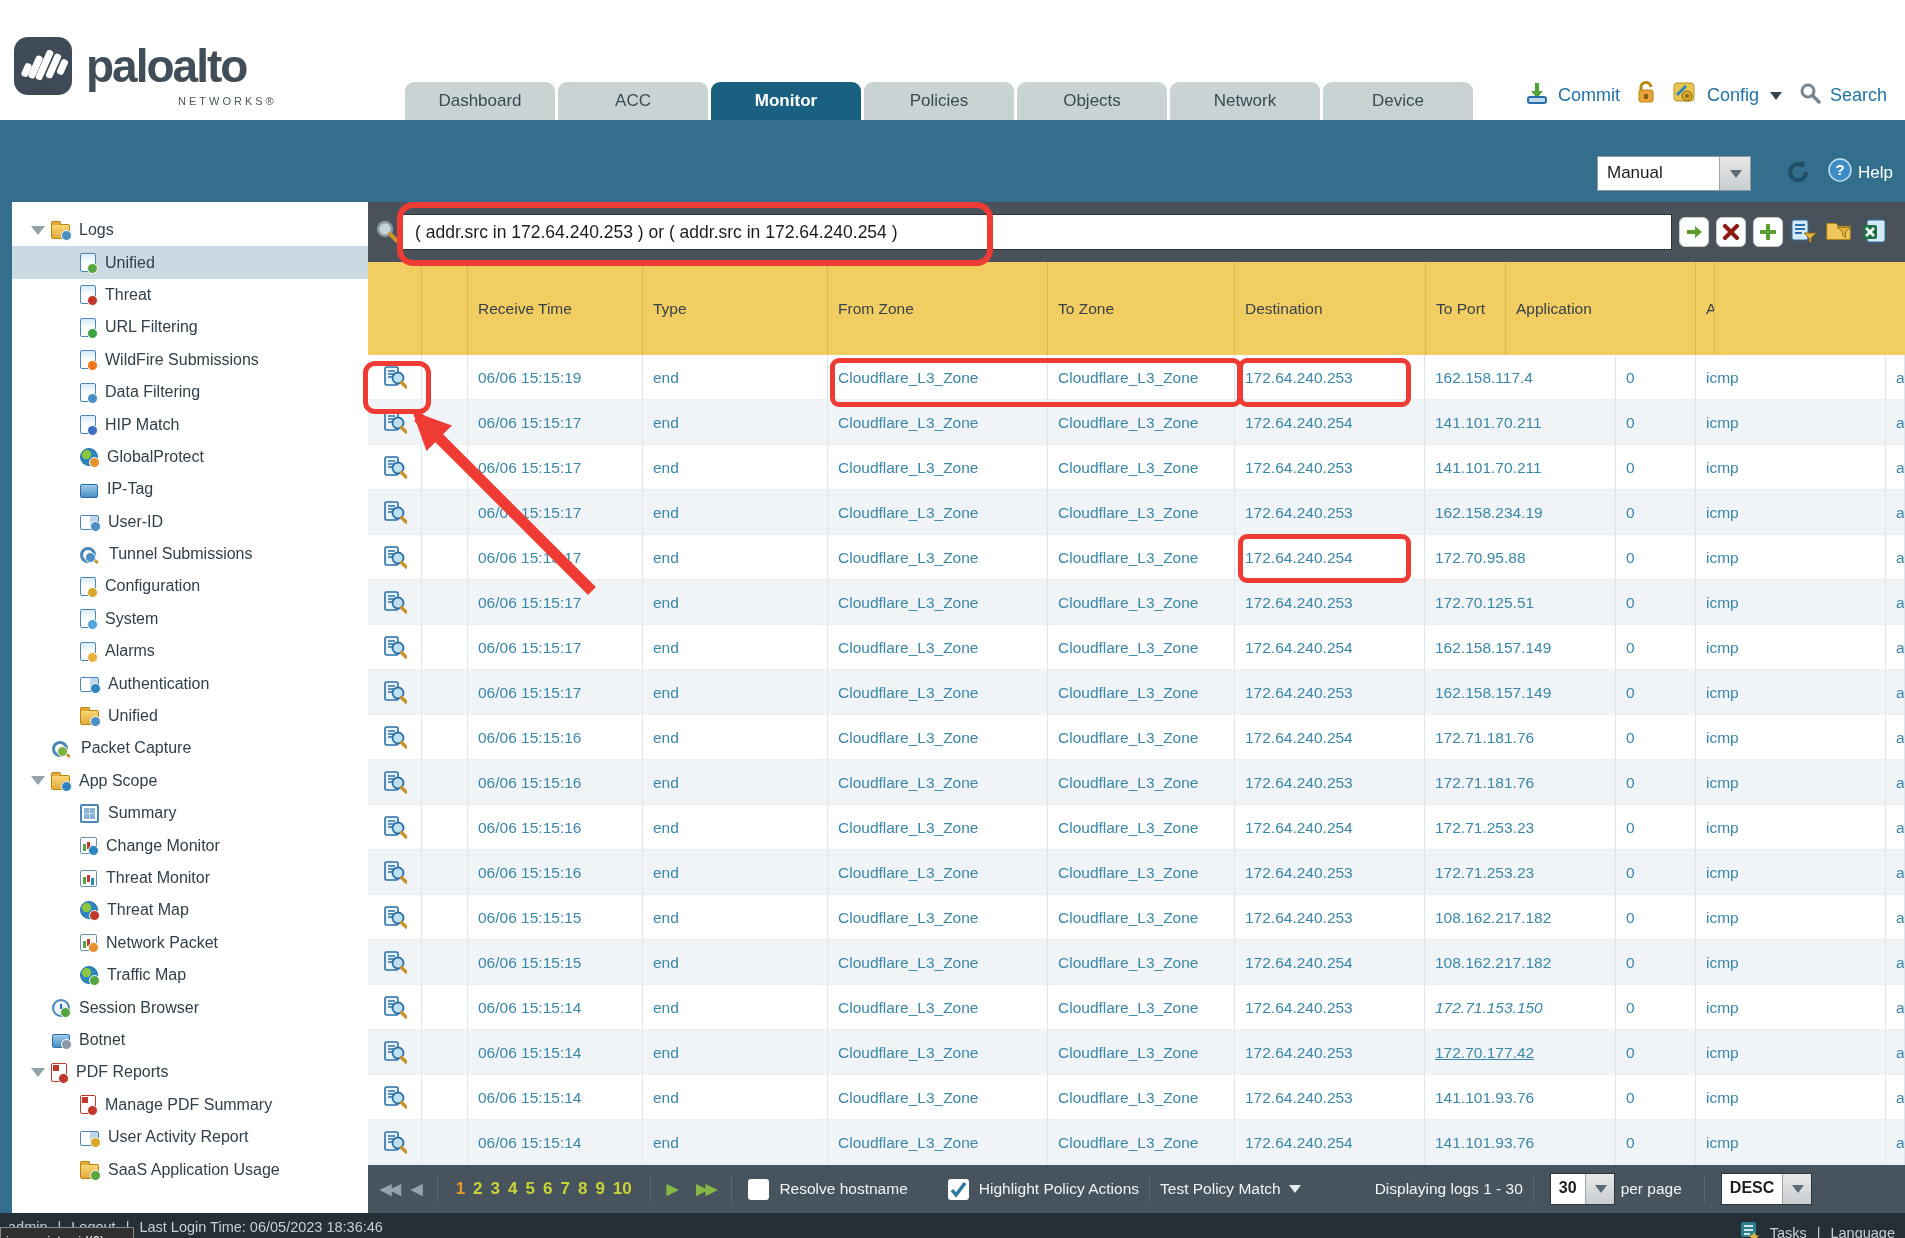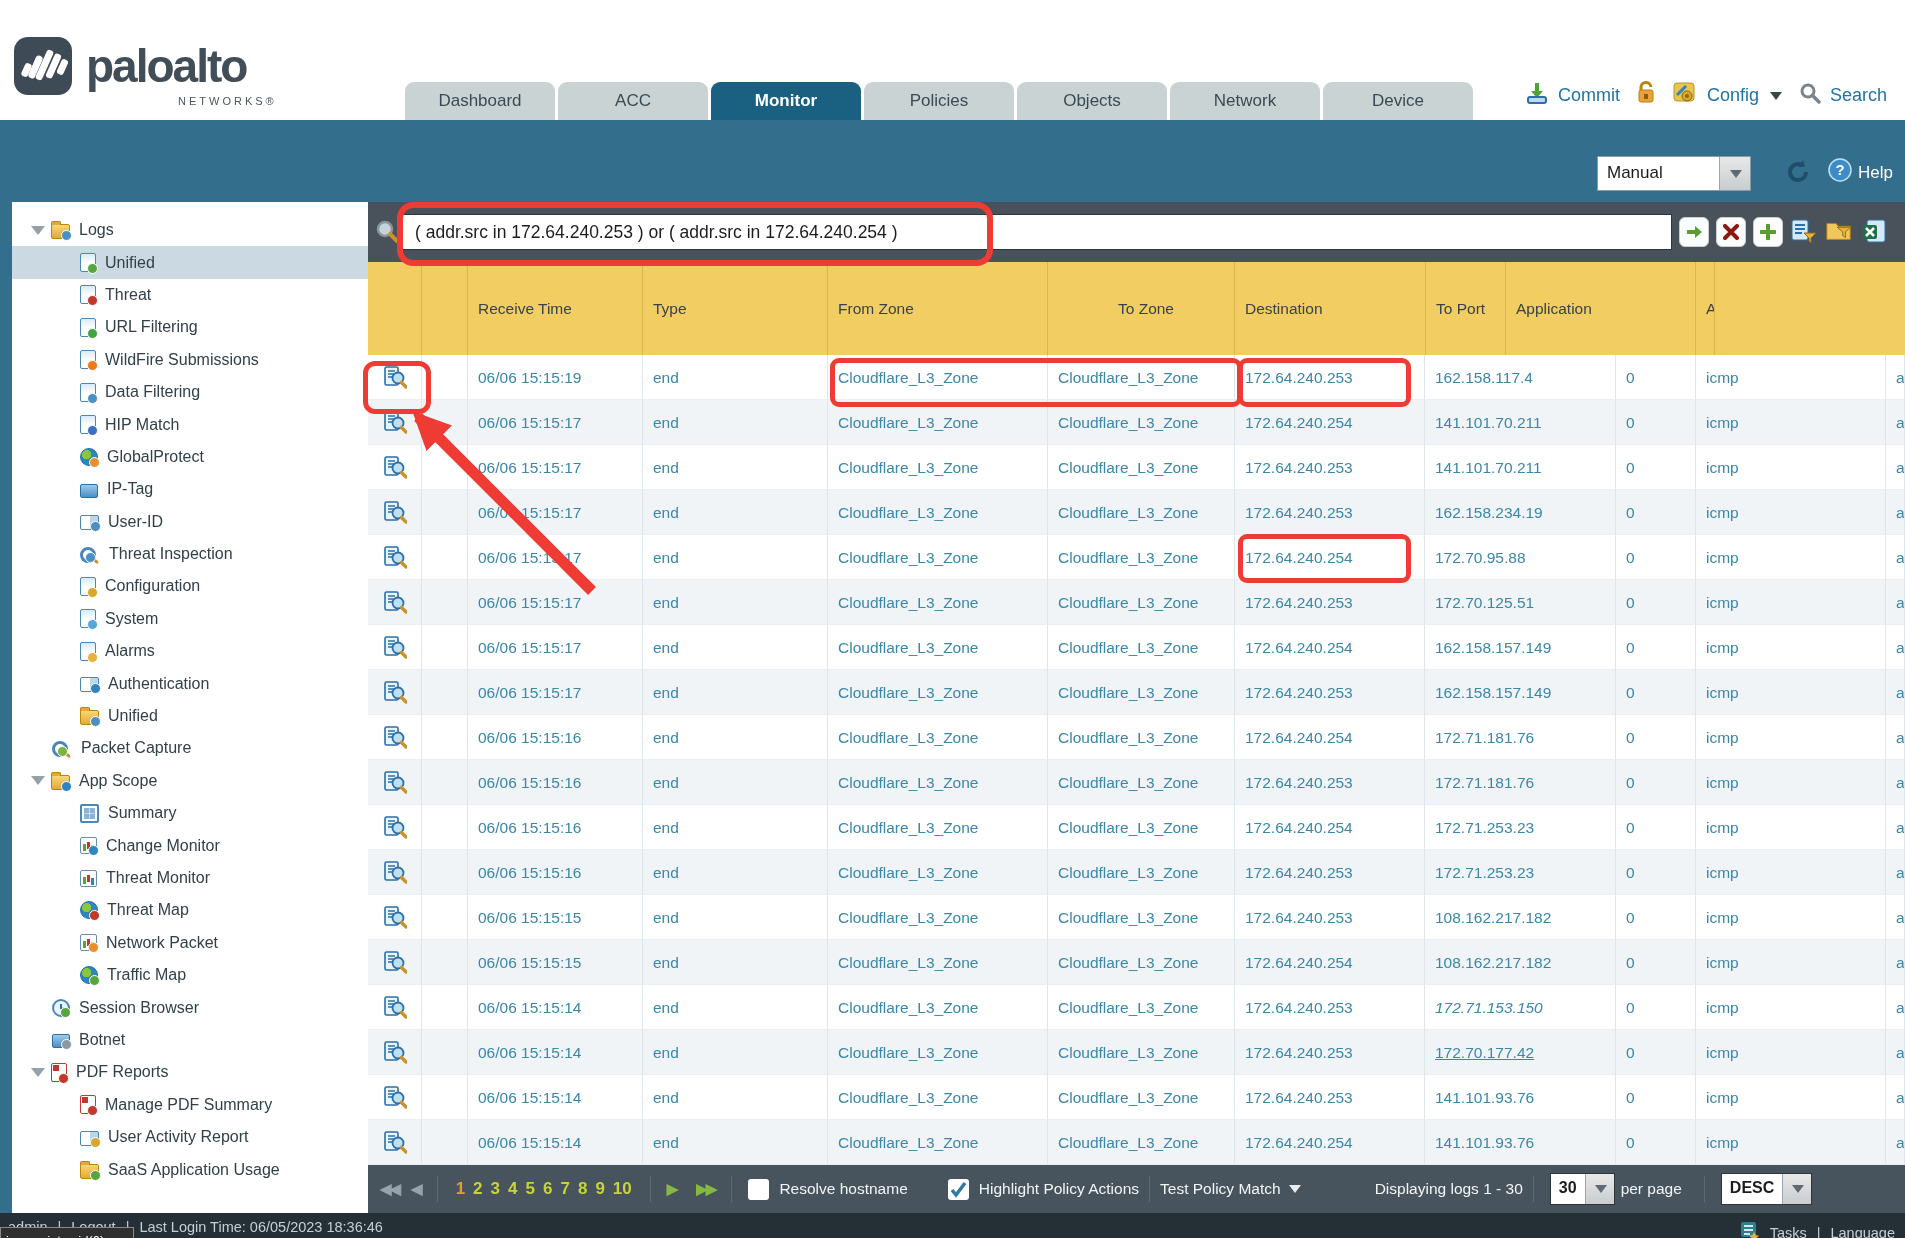--- a/index.html
+++ b/index.html
@@ -221,21 +221,21 @@
         <div class="ti">
           <span class="si screens" style="margin-left: 68px;"></span>
           <span class="lab">IP-Tag</span>
         </div>
         <div class="ti">
           <span class="si card" style="margin-left: 68px; --b: #4A90C4; --bb: 1px;"></span>
           <span class="lab">User-ID</span>
         </div>
         <div class="ti">
           <span class="si magnifier" style="margin-left: 68px; --b: #4A90C4; --bb: 1px;"></span>
-          <span class="lab">Threat Inspection</span>
+          <span class="lab">Tunnel Submissions</span>
         </div>
         <div class="ti">
           <span class="si doc" style="margin-left: 68px; --b: #D9A62E; --bb: 1px;"></span>
           <span class="lab">Configuration</span>
         </div>
         <div class="ti">
           <span class="si doc" style="margin-left: 68px; --b: #53A7DC; --bb: 1px;"></span>
           <span class="lab">System</span>
         </div>
         <div class="ti">
@@ -360,21 +360,21 @@
           </span>
       </div>
     </div>
 
     <div class="thead" id="thead">
         <div class="th" style="width: 54px;"></div>
         <div class="th" style="width: 46px;"></div>
         <div class="th" style="width: 175px;">Receive Time</div>
         <div class="th" style="width: 185px;">Type</div>
         <div class="th" style="width: 220px;">From Zone</div>
-        <div class="th" style="width: 187px; text-align: center;">To Zone</div>
+        <div class="th" style="width: 187px;">To Zone</div>
         <div class="th" style="width: 191px;">Destination</div>
         <div class="th" style="width: 80px;">To Port</div>
         <div class="th" style="width: 190px;">Application</div>
         <div class="th" style="width: 19px;">Action</div>
       </div>
     <div class="tbody" id="tbody">
         <div class="tr">
           <div class="td icon-cell" style="width: 54px;">
             <svg width="24" height="24" viewBox="0 0 24 24">
               <rect x="2" y="2" width="13" height="18" rx="1.5" fill="#EAF4FB" stroke="#2A6FA8" stroke-width="1.6"></rect>

